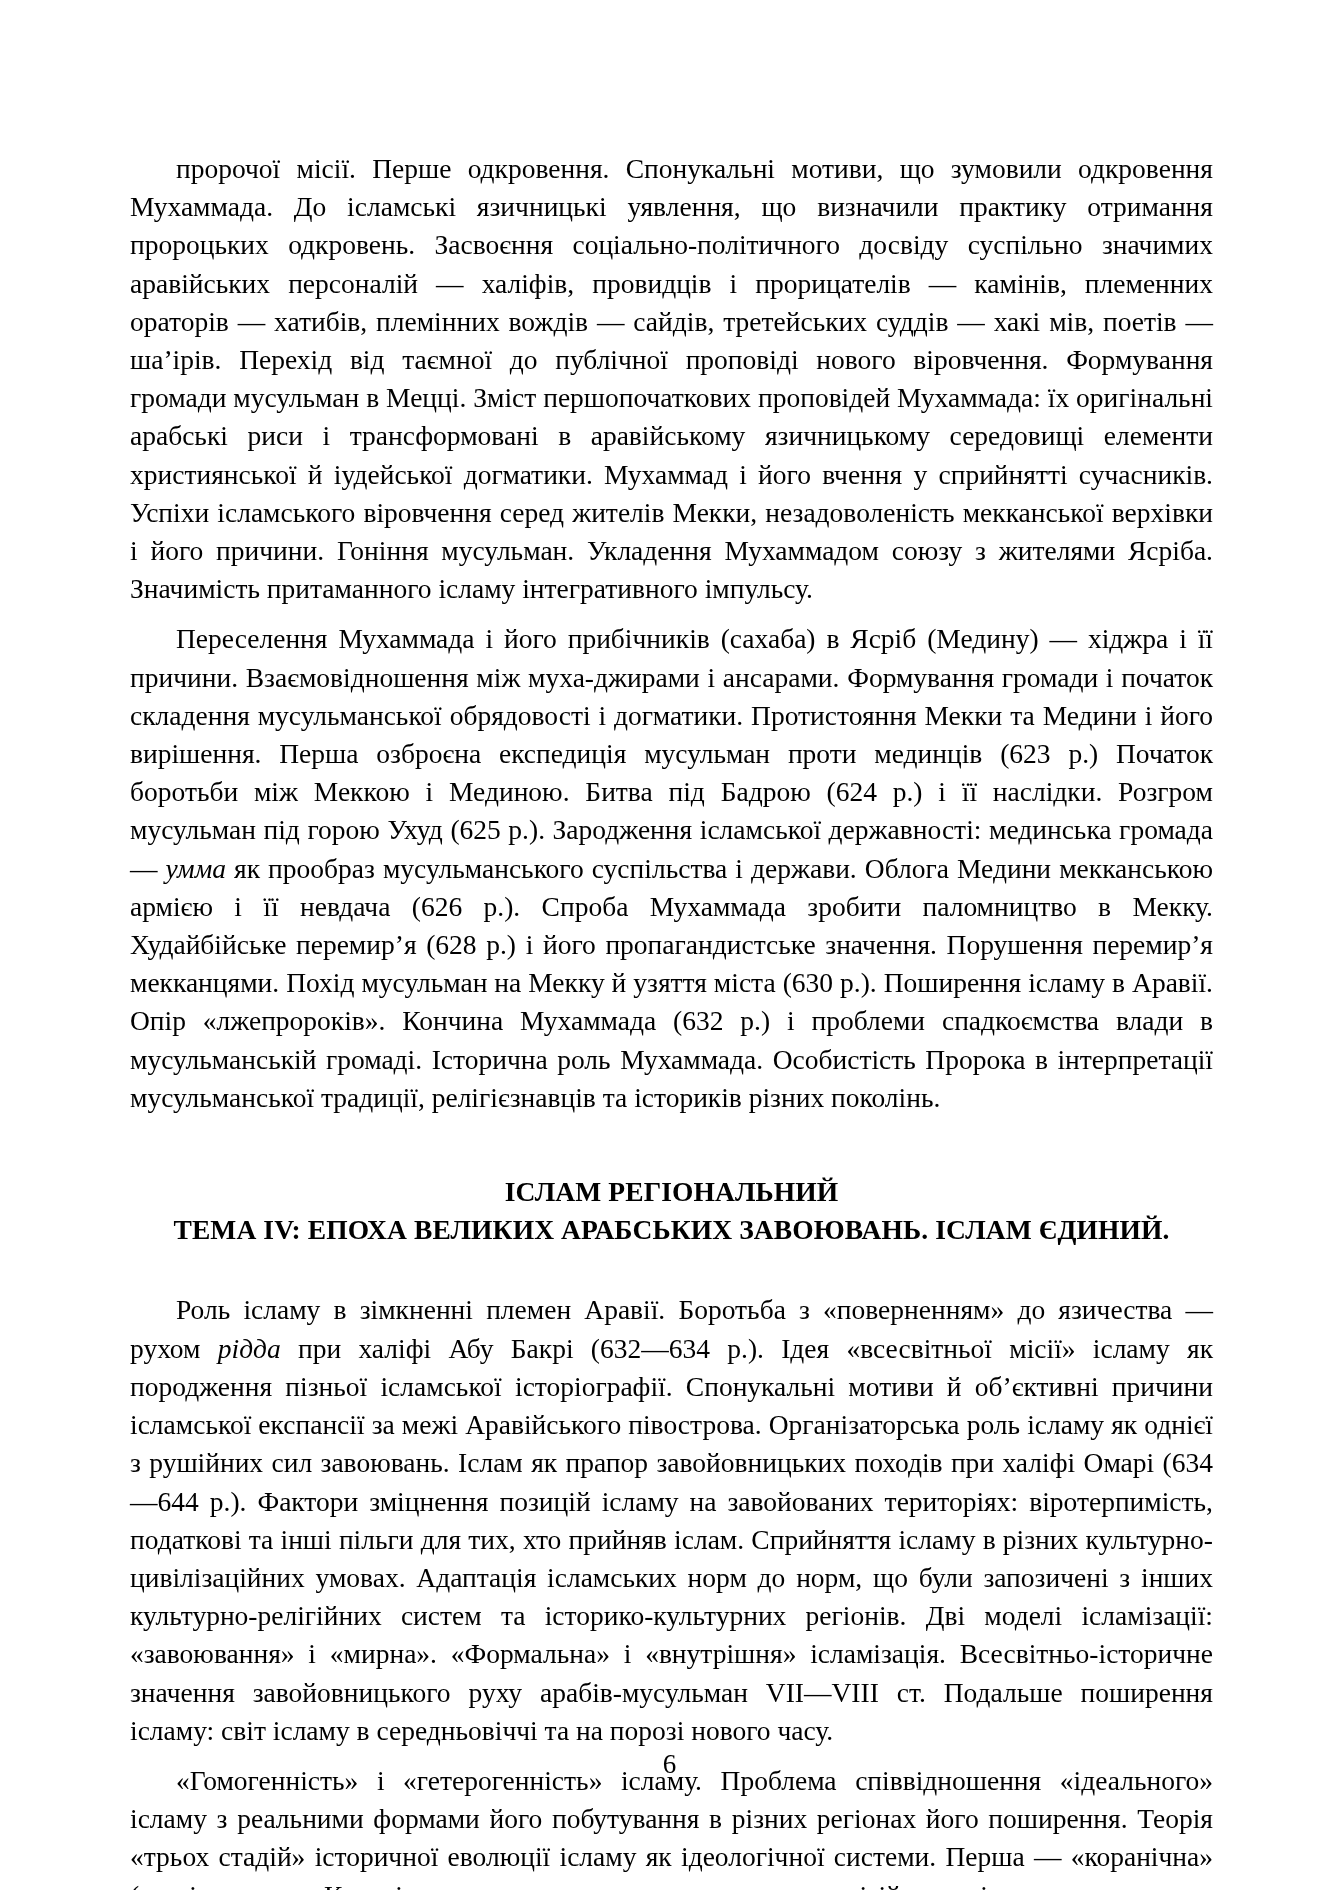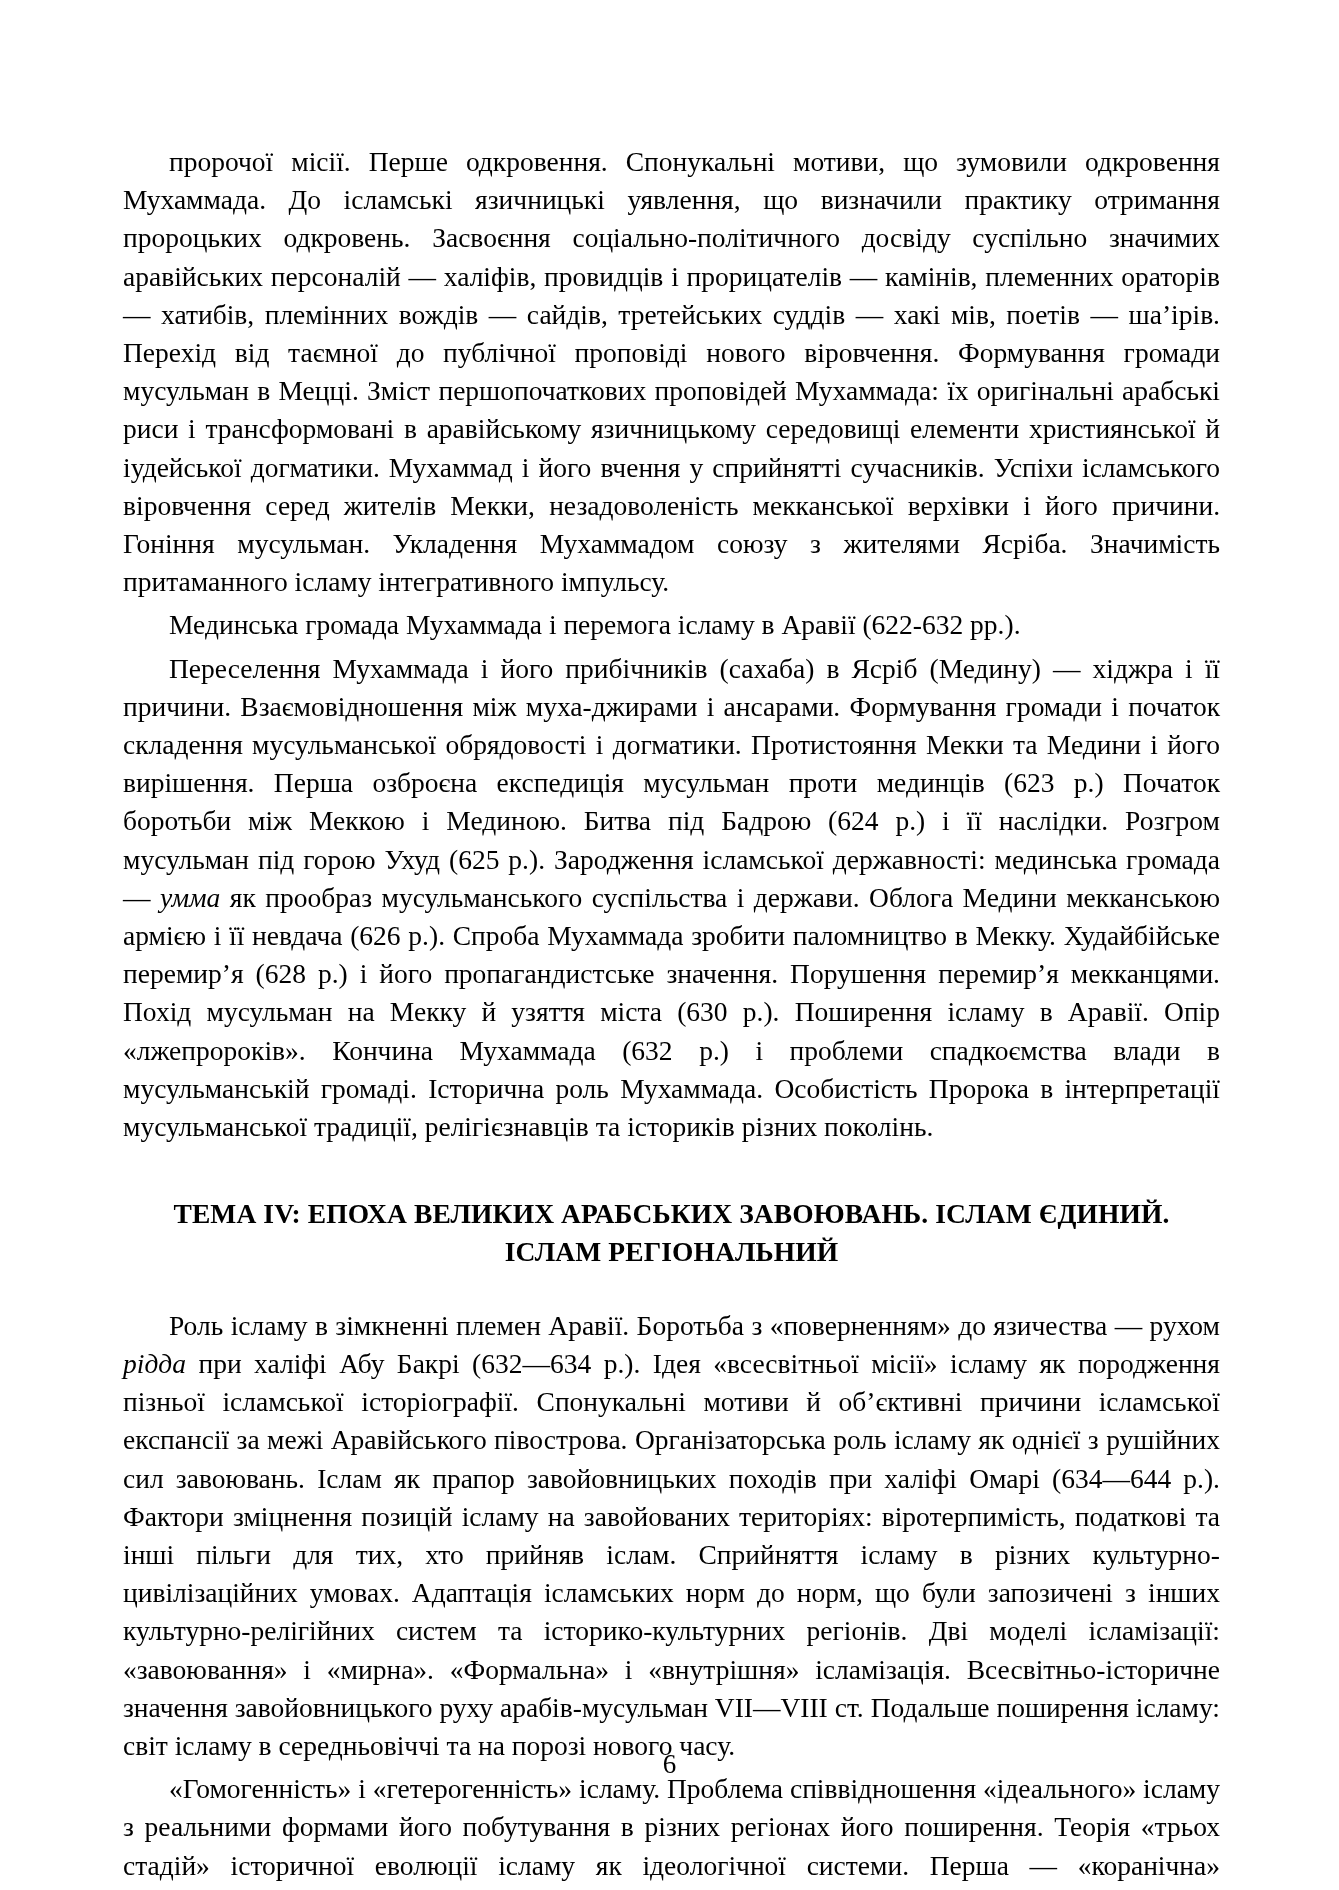--- a/index.html
+++ b/index.html
@@ -20,21 +20,21 @@
     box-sizing: border-box;
     overflow: hidden;
   }
   .content {
     position: absolute;
     left: 118px;
     top: 138px;
     width: 1107px;
   }
   p.para {
-    margin: 5px;
+    margin: 12px;
     text-align: justify;
     text-justify: inter-word;
     font-size: 27.5px;
     line-height: 38.2px;
     text-indent: 46px;
     hyphens: manual;
     -webkit-hyphens: manual;
   }
   .heading {
     margin: 0;
@@ -62,27 +62,26 @@
   }
 </style>
 </head>
 <body>
 
 <div class="page">
   <div class="content">
 
     <p class="para"><span>пророчої місії. Перше одкровення. Спонукальні мотиви, що зумовили одкровення Мухаммада. До ісламські язичницькі уявлення, що визначили практику отримання пророцьких одкровень. Засвоєння соціально-політичного досвіду суспільно значимих аравійських персоналій — халіфів, провидців і прорицателів — камінів, племенних ораторів — хатибів, племінних вождів — сайдів, третейських суддів — хакі мів, поетів — ша’ірів. Перехід від таємної до публічної проповіді нового віровчення. Формування громади мусульман в Мецці. Зміст першопочаткових проповідей Мухаммада: їх оригінальні арабські риси і трансформовані в аравійському язичницькому середовищі елементи християнської й іудейської догматики. Мухаммад і його вчення у сприйнятті сучасників. Успіхи ісламського віровчення серед жителів Мекки, незадоволеність мекканської верхівки і його причини. Гоніння мусульман. Укладення Мухаммадом союзу з жителями Ясріба. Значимість притаманного ісламу інтегративного імпульсу.</span></p>
 
-    <p class="para"><span>Мединська громада Мухаммада і перемога ісламу в Аравії (622-632 рр.).</span></p>
 
     <p class="para"><span>Переселення Мухаммада і його прибічників (сахаба) в Ясріб (Медину) — хіджра і її причини. Взаємовідношення між муха-джирами і ансарами. Формування громади і початок складення мусульманської обрядовості і догматики. Протистояння Мекки та Медини і його вирішення. Перша озброєна експедиція мусульман проти мединців (623 р.) Початок боротьби між Меккою і Мединою. Битва під Бадрою (624 р.) і її наслідки. Розгром мусульман під горою Ухуд (625 р.). Зародження ісламської державності: мединська громада — </span><em class="ital">умма</em><span> як прообраз мусульманського суспільства і держави. Облога Медини мекканською армією і її невдача (626 р.). Спроба Мухаммада зробити паломництво в Мекку. Худайбійське перемир’я (628 р.) і його пропагандистське значення. Порушення перемир’я мекканцями. Похід мусульман на Мекку й узяття міста (630 р.). Поширення ісламу в Аравії. Опір «лжепророків». Кончина Мухаммада (632 р.) і проблеми спадкоємства влади в мусульманській громаді. Історична роль Мухаммада. Особистість Пророка в інтерпретації мусульманської традиції, релігієзнавців та істориків різних поколінь.</span></p>
 
     <h2 class="heading">
+        <span class="hline">ІСЛАМ РЕГІОНАЛЬНИЙ</span>
         <span class="hline">ТЕМА IV: ЕПОХА ВЕЛИКИХ АРАБСЬКИХ ЗАВОЮВАНЬ. ІСЛАМ ЄДИНИЙ.</span>
-        <span class="hline">ІСЛАМ РЕГІОНАЛЬНИЙ</span>
       </h2>
 
     <p class="para"><span>Роль ісламу в зімкненні племен Аравії. Боротьба з «поверненням» до язичества — рухом </span><em class="ital">рідда</em><span> при халіфі Абу Бакрі (632—634 р.). Ідея «всесвітньої місії» ісламу як породження пізньої ісламської історіографії. Спонукальні мотиви й об’єктивні причини ісламської експансії за межі Аравійського півострова. Організаторська роль ісламу як однієї з рушійних сил завоювань. Іслам як прапор завойовницьких походів при халіфі Омарі (634—644 р.). Фактори зміцнення позицій ісламу на завойованих територіях: віротерпимість, податкові та інші пільги для тих, хто прийняв іслам. Сприйняття ісламу в різних культурно-цивілізаційних умовах. Адаптація ісламських норм до норм, що були запозичені з інших культурно-релігійних систем та історико-культурних регіонів. Дві моделі ісламізації: «завоювання» і «мирна». «Формальна» і «внутрішня» ісламізація. Всесвітньо-історичне значення завойовницького руху арабів-мусульман VII—VIII ст. Подальше поширення ісламу: світ ісламу в середньовіччі та на порозі нового часу.</span></p>
 
     <p class="para"><span>«Гомогенність» і «гетерогенність» ісламу. Проблема співвідношення «ідеального» ісламу з реальними формами його побутування в різних регіонах його поширення. Теорія «трьох стадій» історичної еволюції ісламу як ідеологічної системи. Перша — «коранічна» (закріплення в Корані несистематизованого комплексу релігійно-політичних установок, правових і етичних норм — ціннісних орієнтирів для послідовників ісламу). Друга — стадія «лімітованого плюралізму» (стадія інтенсивної ідейної боротьби і роз-</span></p>
 
   </div>
 
   <div class="pagenum">6</div>
 </div>

